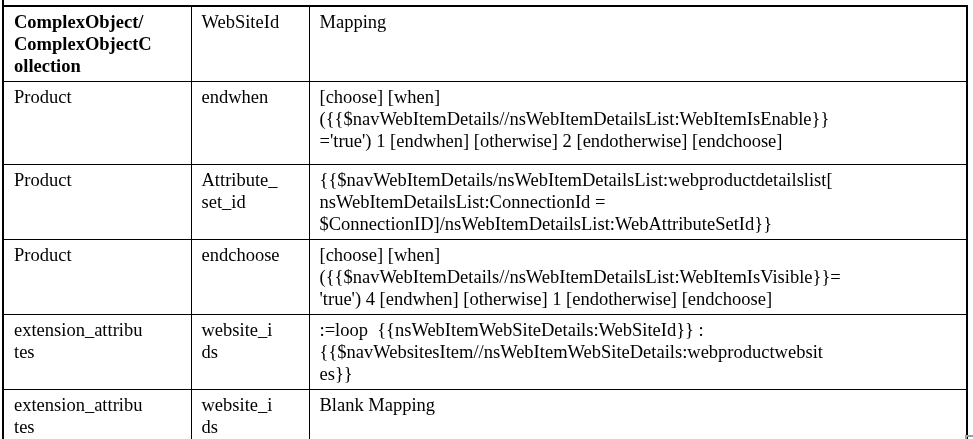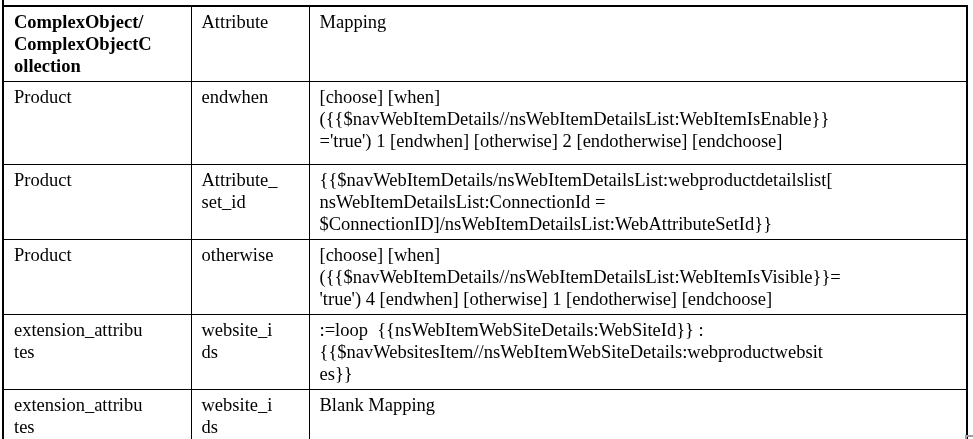--- a/index.html
+++ b/index.html
@@ -82,41 +82,41 @@
   <colgroup>
     <col class="col-object">
     <col class="col-attr">
     <col class="col-mapping">
   </colgroup>
   <tbody>
     <tr class="r-head">
       <th class="bold-head">ComplexObject/
 ComplexObjectC
 ollection</th>
-      <th>Attribute</th>
+      <th>WebSiteId</th>
       <th>Mapping</th>
     </tr>
     <tr class="r-0">
       <td>Product</td>
       <td>endwhen</td>
       <td>[choose] [when]
 ({{$navWebItemDetails//nsWebItemDetailsList:WebItemIsEnable}}
 ='true') 1 [endwhen] [otherwise] 2 [endotherwise] [endchoose]</td>
     </tr>
     <tr class="r-1">
       <td>Product</td>
       <td>Attribute_
 set_id</td>
       <td>{{$navWebItemDetails/nsWebItemDetailsList:webproductdetailslist[
 nsWebItemDetailsList:ConnectionId =
 $ConnectionID]/nsWebItemDetailsList:WebAttributeSetId}}</td>
     </tr>
     <tr class="r-2">
       <td>Product</td>
-      <td>otherwise</td>
+      <td>endchoose</td>
       <td>[choose] [when]
 ({{$navWebItemDetails//nsWebItemDetailsList:WebItemIsVisible}}=
 'true') 4 [endwhen] [otherwise] 1 [endotherwise] [endchoose]</td>
     </tr>
     <tr class="r-3">
       <td>extension_attribu
 tes</td>
       <td>website_i
 ds</td>
       <td>:=loop  {{nsWebItemWebSiteDetails:WebSiteId}} :

